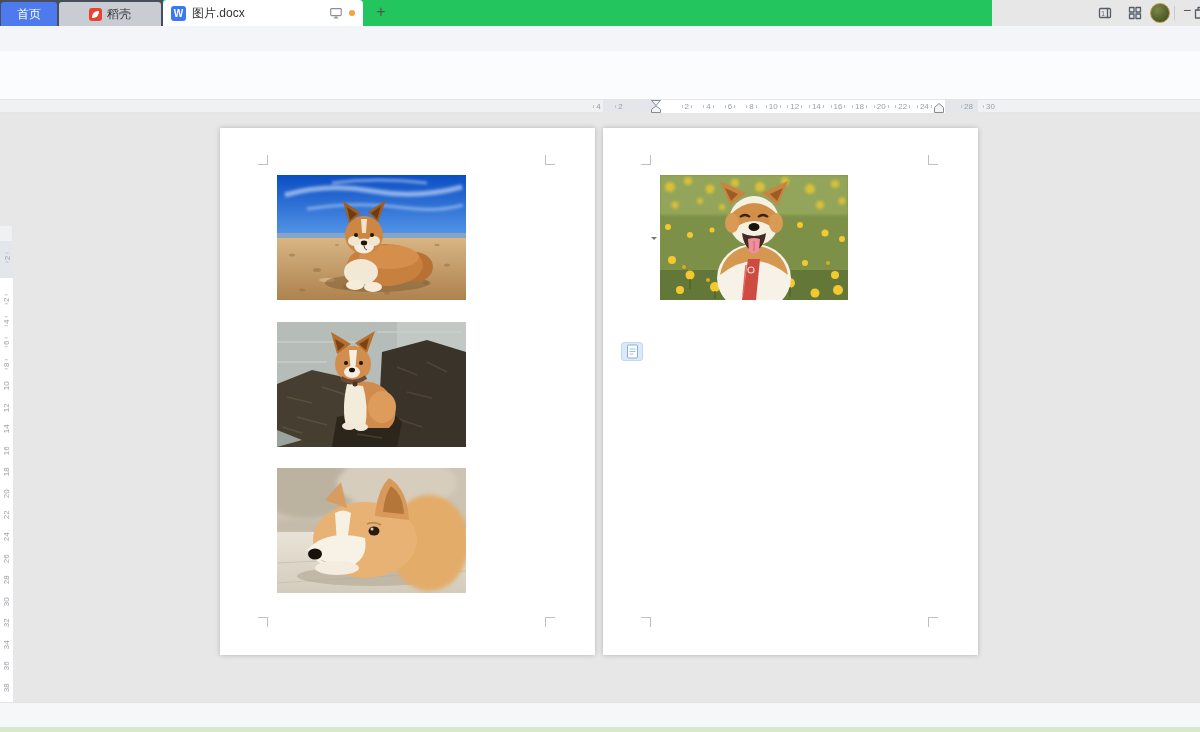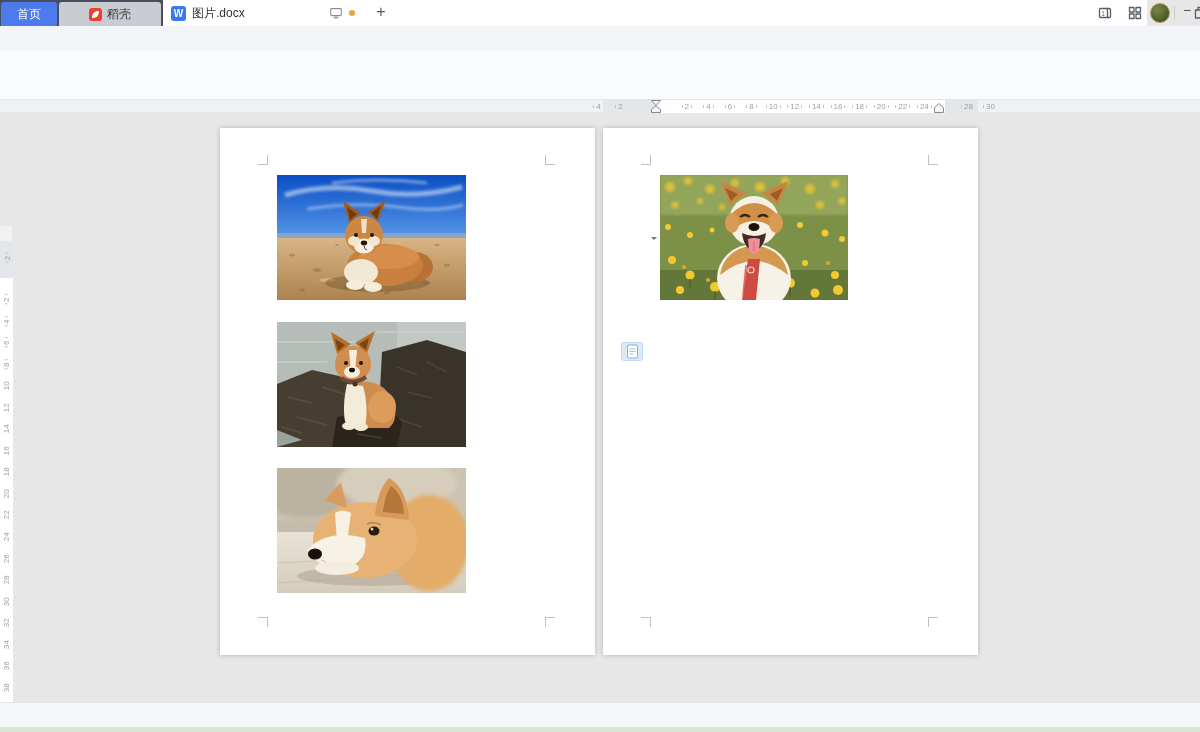--- a/index.html
+++ b/index.html
@@ -7,21 +7,21 @@
 body{font-family:"Liberation Sans","DejaVu Sans",sans-serif;font-size:12px;color:#3e434c;background:#e7e7e7}
 #app{position:relative;width:1200px;height:732px}
 .a{position:absolute}
 .row{display:flex;align-items:center}
 svg.s{fill:none;stroke:#565d68;stroke-width:1.3;stroke-linecap:round;stroke-linejoin:round;display:block}
 svg.s.dis{stroke:#c0c4cc}
 .caret{width:0;height:0;border-left:3px solid transparent;border-right:3px solid transparent;border-top:4px solid #70757e;display:inline-block;margin-left:3px}
 .caret.sm{border-top-width:3px}
 .vdiv{width:1px;background:#e1e4e8}
 
-.tabbar{left:0;top:0;width:1147px;height:26px;background:#ffffff}
+.tabbar{left:0;top:0;width:992px;height:26px;background:#22c55e}
 .tab-dark{left:0;top:0;width:163px;height:26px;background:#474f5f}
 .tab{display:flex;align-items:center;justify-content:center;font-size:12px;cursor:pointer}
 .tab-home{left:1px;top:2px;width:56px;height:24px;background:#4d7bee;color:#fff;border-radius:3px 3px 0 0}
 .tab-docer{left:59px;top:2px;width:102px;height:24px;background:#c9ccd3;color:#333;border-radius:3px 3px 0 0;gap:5px}
 .tab-doc{left:163px;top:0;width:200px;height:26px;background:#fff;border-radius:4px 4px 0 0;justify-content:flex-start;padding:0 8px;gap:6px}
 .wlogo{width:15px;height:15px;border-radius:3px;background:#3a78f2;color:#fff;font-size:10px;font-weight:bold;display:flex;align-items:center;justify-content:center}
 .docerlogo{width:13px;height:13px;border-radius:3px;background:#e8432e;display:inline-block;position:relative}
 .docerlogo::after{content:"";position:absolute;left:3px;top:3px;width:7px;height:7px;border-radius:6px 0 6px 0;background:#fff}
 .moddot{width:6px;height:6px;border-radius:50%;background:#f2a33c}
 

